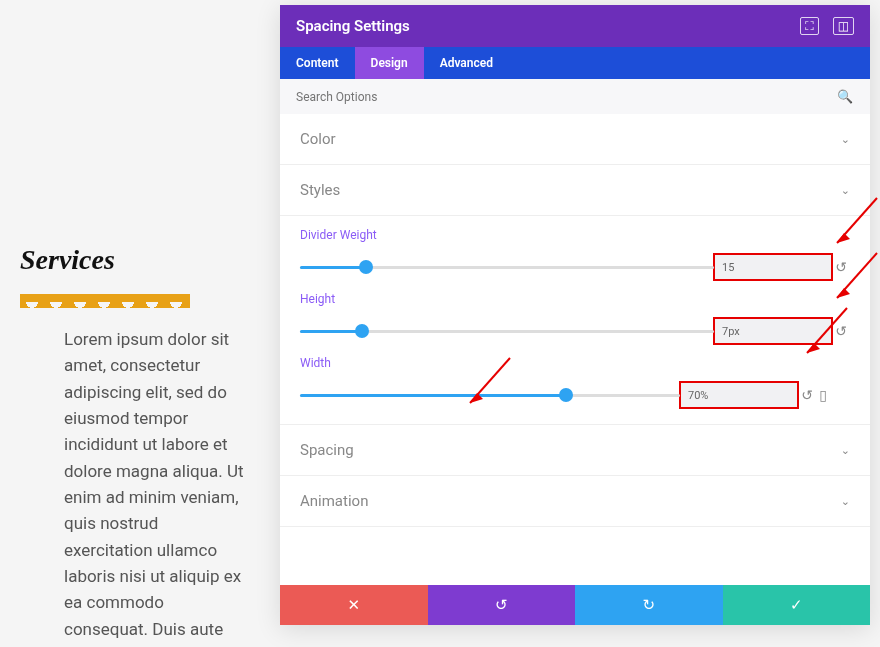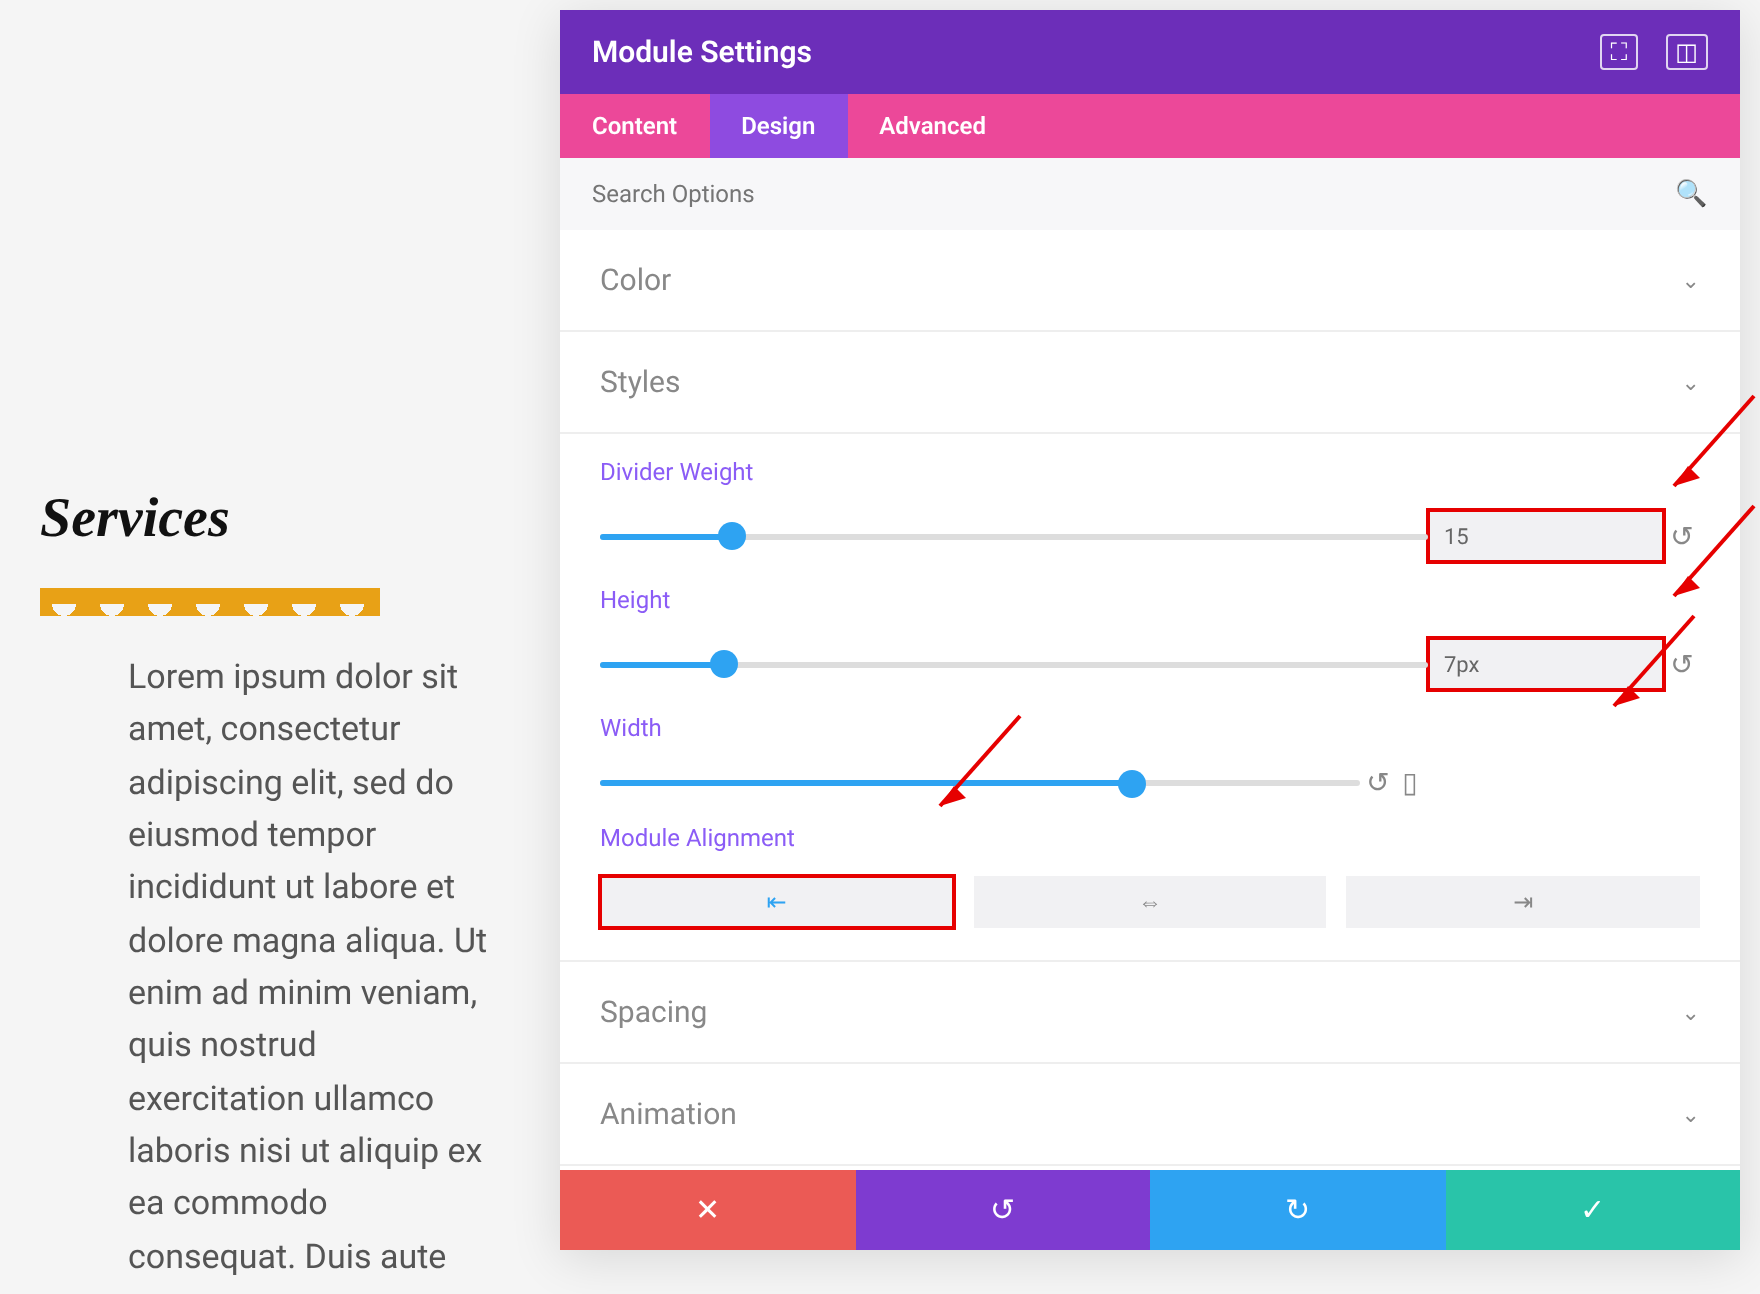--- a/index.html
+++ b/index.html
@@ -11,21 +11,21 @@
 .preview-divider::after { content: ""; position: absolute; left: 0; right: 0; bottom: -6px; height: 12px; background-image: radial-gradient(circle at 8px 0, #f5f5f5 6px, transparent 6px); background-size: 24px 12px; background-position: 4px 0; }
 .preview-text { font-size: 17px; line-height: 1.55; color: #555; margin-left: 44px; }
 
 .panel { position: absolute; left: 280px; top: 5px; width: 590px; height: 620px; background: #fff; box-shadow: 0 4px 24px rgba(0,0,0,.12); display: flex; flex-direction: column; }
 
 .panel-header { background: #6c2eb9; color: #fff; padding: 12px 16px; display: flex; align-items: center; justify-content: space-between; }
 .panel-title { font-size: 15px; font-weight: 600; }
 .panel-header-icons { display: flex; gap: 14px; font-size: 12px; }
 .panel-header-icons span { cursor: pointer; border: 1px solid rgba(255,255,255,.8); padding: 2px 4px; border-radius: 2px; line-height: 1; }
 
-.tabs { background: #ec4899; display: flex; }
+.tabs { background: #1d4ed8; display: flex; }
 .tab { padding: 9px 16px; font-size: 12px; font-weight: 600; color: #fff; cursor: pointer; }
 .tab.active { background: #8e4be0; }
 
 .search-row { background: #f7f7f9; padding: 10px 16px; display: flex; align-items: center; justify-content: space-between; }
 .search-input { border: none; background: transparent; font-size: 12px; color: #888; flex: 1; outline: none; }
 .search-icon { color: #bbb; font-size: 13px; }
 
 .section { border-bottom: 1px solid #eee; }
 .section-head { padding: 16px 20px; display: flex; justify-content: space-between; align-items: center; cursor: pointer; gap: 46px; }
 .section-title { font-size: 15px; color: #888; }
@@ -68,21 +68,21 @@
 
 <div class="preview">
   <div class="preview-title">Services</div>
   <div class="preview-divider"></div>
   <div class="preview-text">Lorem ipsum dolor sit amet, consectetur adipiscing elit, sed do eiusmod tempor incididunt ut labore et dolore magna aliqua. Ut enim ad minim veniam, quis nostrud exercitation ullamco laboris nisi ut aliquip ex ea commodo consequat. Duis aute irure dolor in reprehenderit in voluptate velit esse cillum dolore eu fugiat nulla pariatur.</div>
 </div>
 
 <div class="panel">
 
   <div class="panel-header">
-    <div class="panel-title">Module Settings</div>
+    <div class="panel-title">Spacing Settings</div>
     <div class="panel-header-icons">
       <span>⛶</span>
       <span>◫</span>
     </div>
   </div>
 
   <div class="tabs">
     <div class="tab">Content</div>
     <div class="tab active">Design</div>
     <div class="tab">Advanced</div>
@@ -134,39 +134,26 @@
         </div>
       </div>
 
       <div class="setting-row">
         <div class="setting-label">Width</div>
         <div class="setting-line">
           <div class="slider" style="max-width:380px">
             <div class="slider-fill" style="width:70%"></div>
             <div class="slider-handle" style="left:70%"></div>
           </div>
+          <input class="value-input highlight" value="70%" style="">
           <span class="reset-btn">↺</span>
           <span class="device-btn">▯</span>
         </div>
       </div>
 
-      <div class="setting-row">
-        <div class="setting-label">Module Alignment</div>
-        <div class="align-row">
-          <div class="align-btn highlight">
-            <span>⇤</span>
-          </div>
-          <div class="align-btn">
-            <span>⇔</span>
-          </div>
-          <div class="align-btn">
-            <span>⇥</span>
-          </div>
-        </div>
-      </div>
 
     </div>
   </div>
 
   <div class="section">
     <div class="section-head">
       <span class="section-title">Spacing</span>
       <span class="section-chev">⌄</span>
     </div>
   </div>

